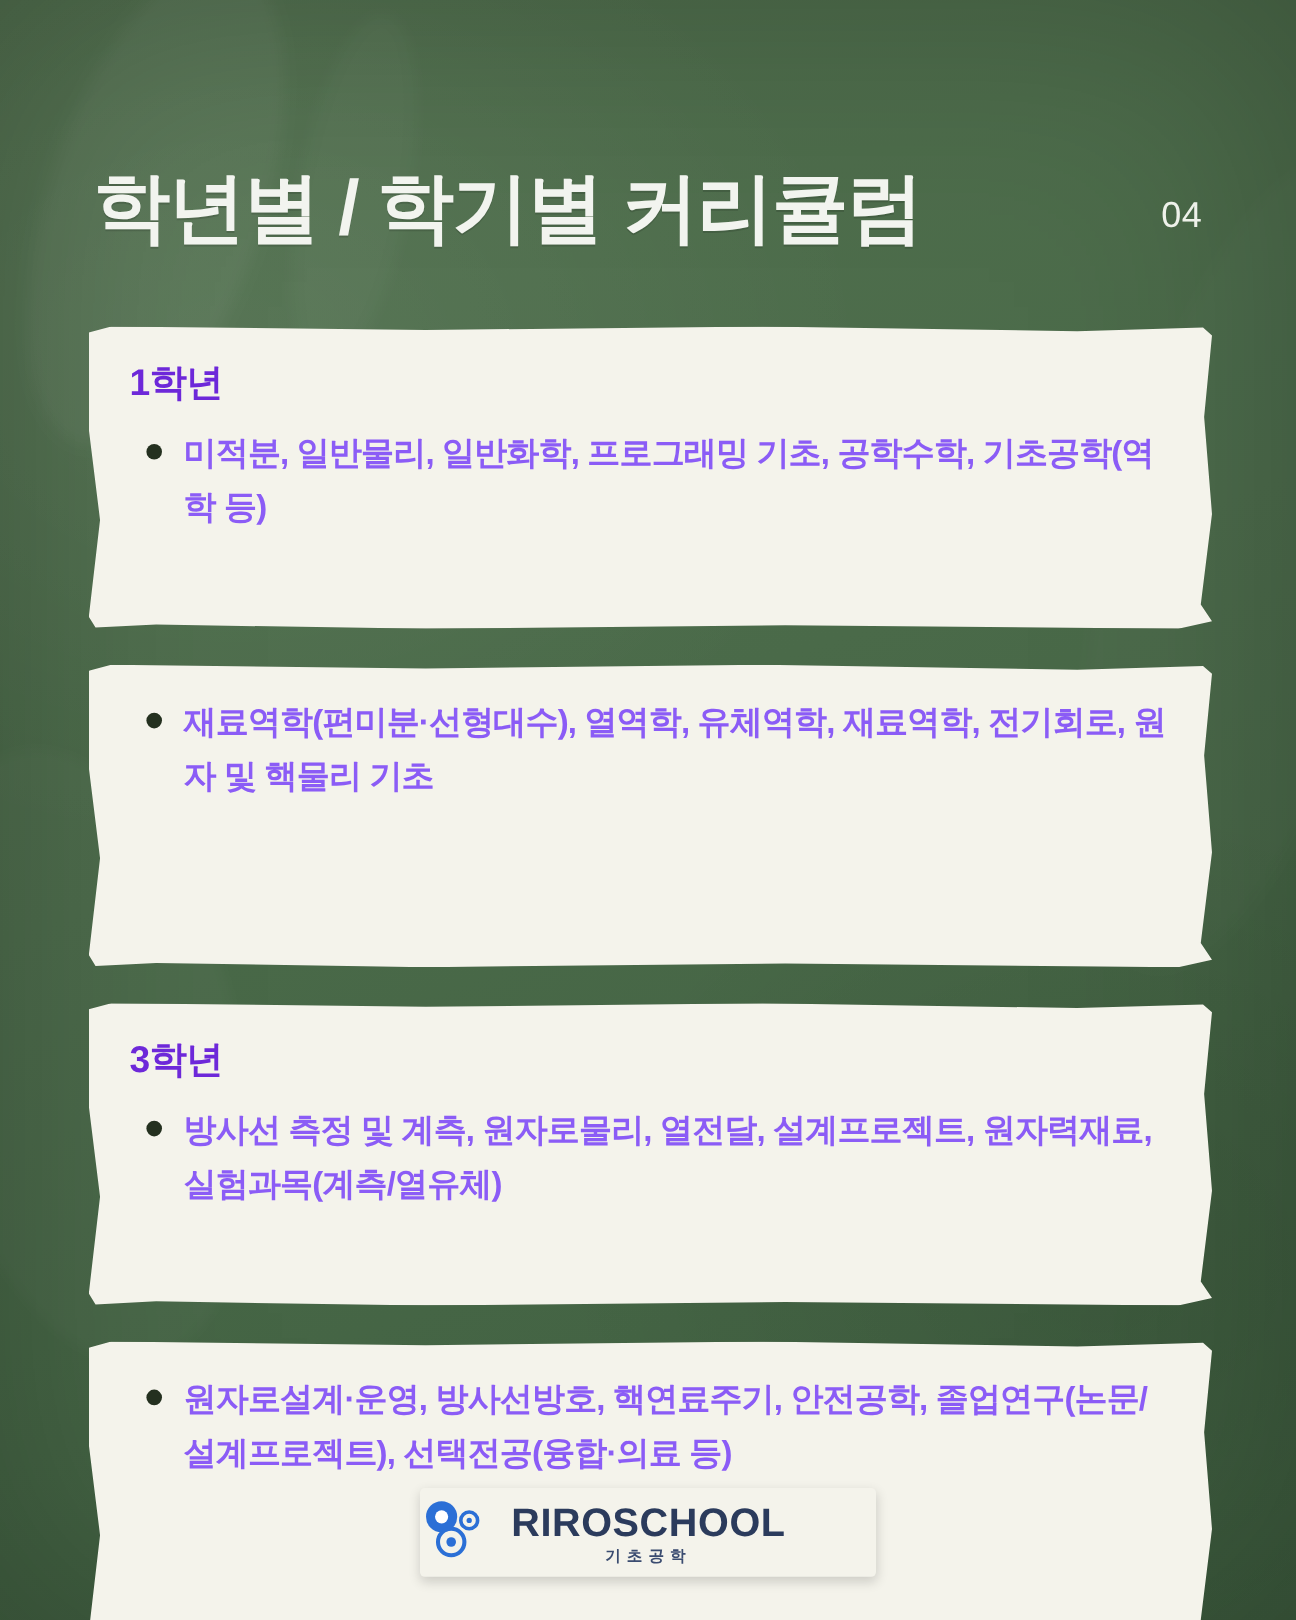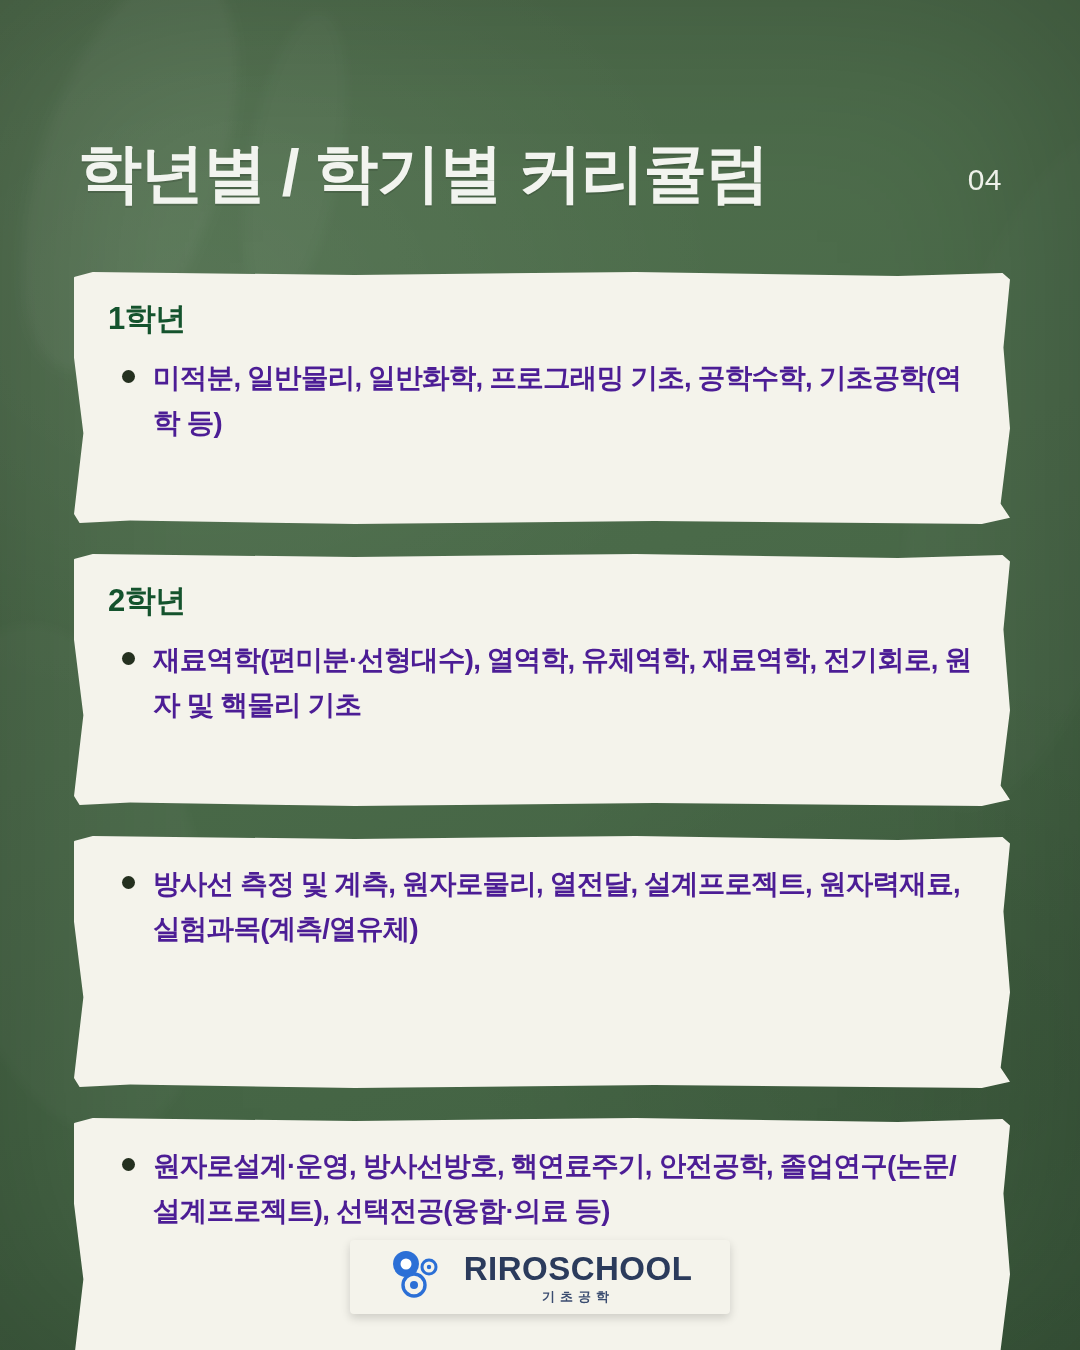--- a/index.html
+++ b/index.html
@@ -89,40 +89,40 @@
     clip-path: polygon(
       0% 2%, 2% 0%, 30% 1.2%, 60% 0%, 88% 1.6%, 99.2% 0.4%, 100% 3%,
       99.3% 30%, 100% 62%, 99.0% 92%, 100% 97.5%, 97% 100%,
       62% 98.8%, 30% 100%, 6% 98.6%, 0.6% 99.6%, 0% 96%,
       1% 64%, 0% 34%
     );
   }
   .card-title {
     font-size: 31px;
     font-weight: 800;
-    color: #14532d;
+    color: #6d28d9;
     margin-bottom: 16px;
     letter-spacing: -0.5px;
   }
   .card-row {
     display: flex;
     align-items: flex-start;
   }
   .bullet {
     flex: 0 0 auto;
     width: 13px;
     height: 13px;
     border-radius: 50%;
     background: #24301f;
     margin: 14px 18px 0 14px;
   }
   .card-text {
     font-size: 27.5px;
     font-weight: 700;
-    color: #4c1d95;
+    color: #8b5cf6;
     line-height: 1.62;
     letter-spacing: -0.7px;
   }
 
   
   .card.c1 { min-height: 196px; }
   .card.c2 { min-height: 196px; }
   .card.c3 { min-height: 196px; }
   .card.c4 { min-height: 196px; }
 
@@ -131,21 +131,21 @@
     position: absolute;
     left: 50%;
     transform: translateX(-50%);
     bottom: 36px;
     width: 380px;
     height: 74px;
     background: #f4f3eb;
     border-radius: 4px;
     display: flex;
     align-items: center;
-    justify-content: center;
+    justify-content: flex-start;
     gap: 14px;
     box-shadow: 0 4px 10px rgba(0,0,0,0.16);
   }
   .logo-mark { flex: 0 0 auto; }
   .logo-text-wrap {
     display: flex;
     flex-direction: column;
     align-items: center;
     line-height: 1;
   }
@@ -184,28 +184,28 @@
 
     <div class="card c1">
       <div class="card-title">1학년</div>
       <div class="card-row">
         <div class="bullet"></div>
         <div class="card-text">미적분, 일반물리, 일반화학, 프로그래밍 기초, 공학수학, 기초공학(역학 등)</div>
       </div>
     </div>
 
     <div class="card c2">
-      <div class="card-title">2학년</div>
       <div class="card-row">
         <div class="bullet"></div>
         <div class="card-text">재료역학(편미분·선형대수), 열역학, 유체역학, 재료역학, 전기회로, 원자 및 핵물리 기초</div>
       </div>
     </div>
 
     <div class="card c3">
+      <div class="card-title">3학년</div>
       <div class="card-row">
         <div class="bullet"></div>
         <div class="card-text">방사선 측정 및 계측, 원자로물리, 열전달, 설계프로젝트, 원자력재료, 실험과목(계측/열유체)</div>
       </div>
     </div>
 
     <div class="card c4">
       <div class="card-row">
         <div class="bullet"></div>
         <div class="card-text">원자로설계·운영, 방사선방호, 핵연료주기, 안전공학, 졸업연구(논문/설계프로젝트), 선택전공(융합·의료 등)</div>

